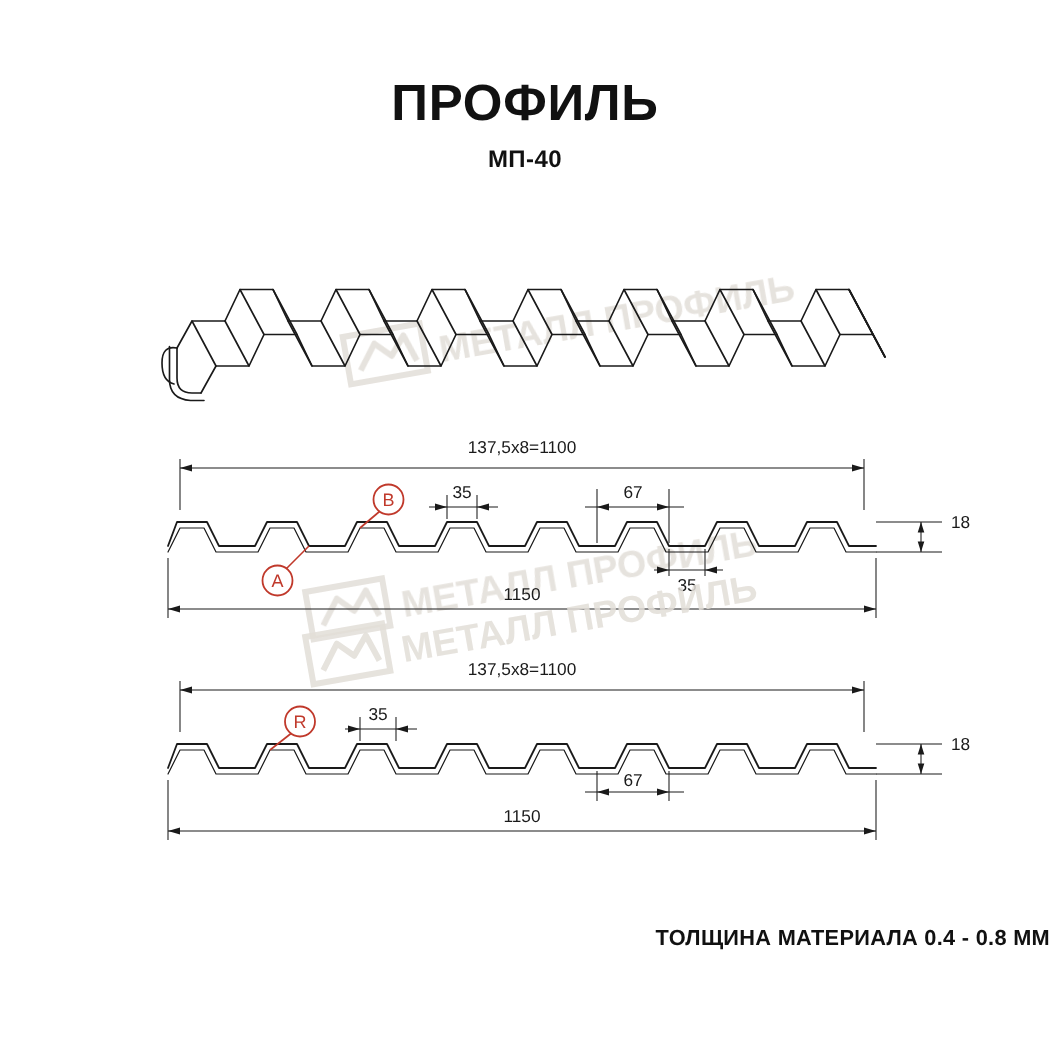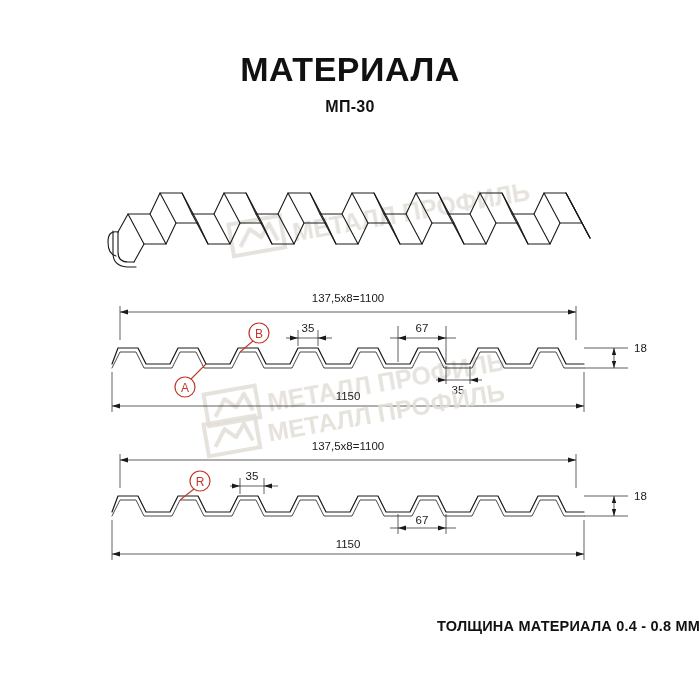--- a/index.html
+++ b/index.html
@@ -65,22 +65,22 @@
     font-weight: bold;
     fill: #e2ded8;
   }
 </style>
 </head>
 <body>
 
 <div class="page">
 
   <div class="title-block">
-    <div class="title">МАТЕРИАЛА</div>
-    <div class="subtitle">МП-30</div>
+    <div class="title">ПРОФИЛЬ</div>
+    <div class="subtitle">МП-40</div>
   </div>
 
   <svg class="drawing" viewBox="0 0 700 700">
 
     <g opacity="0.85">
 
       <g transform="translate(225,205) rotate(-10)">
         <g>
           <rect x="0" y="20" width="52" height="32" fill="none" stroke="#e2ded8" stroke-width="4"></rect>
           <path d="M8 44 L20 28 L30 38 L40 26 L46 44" fill="none" stroke="#e2ded8" stroke-width="4" stroke-linejoin="round"></path>

